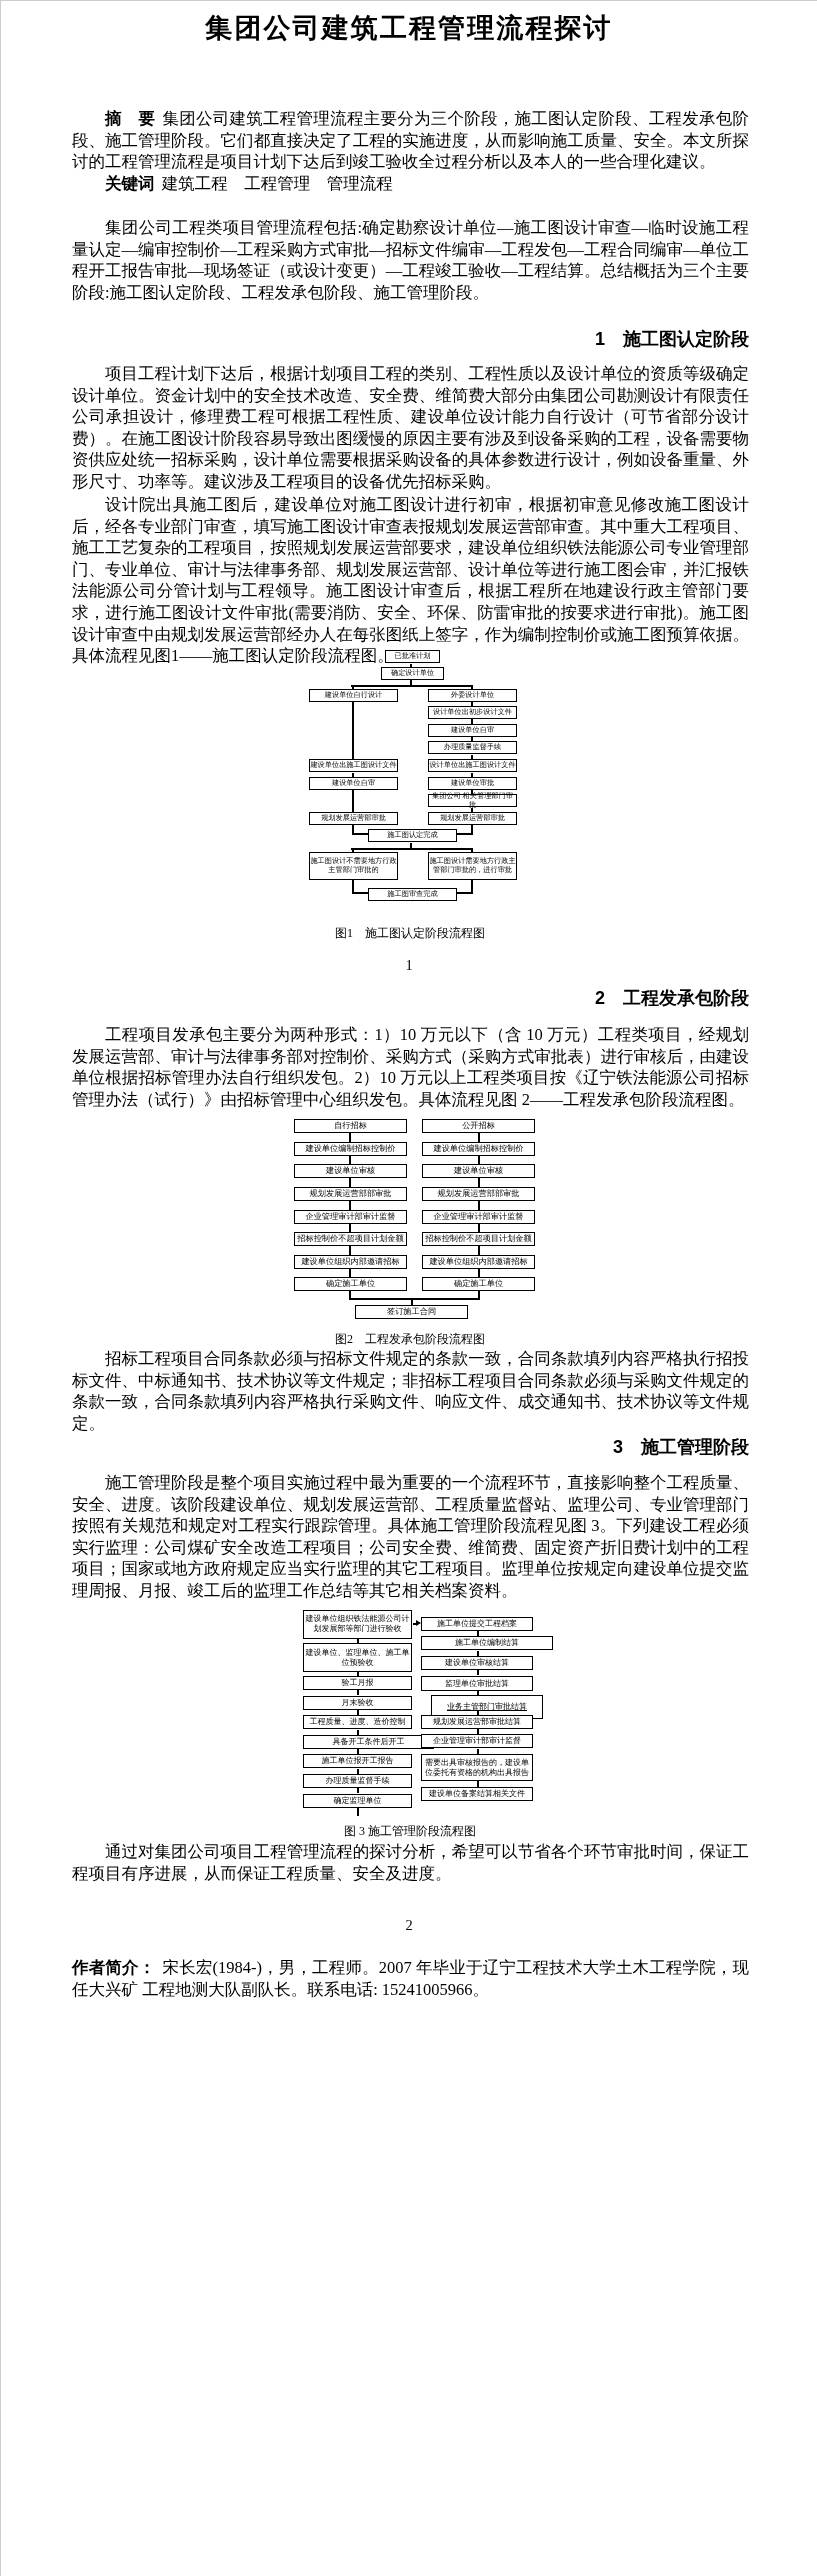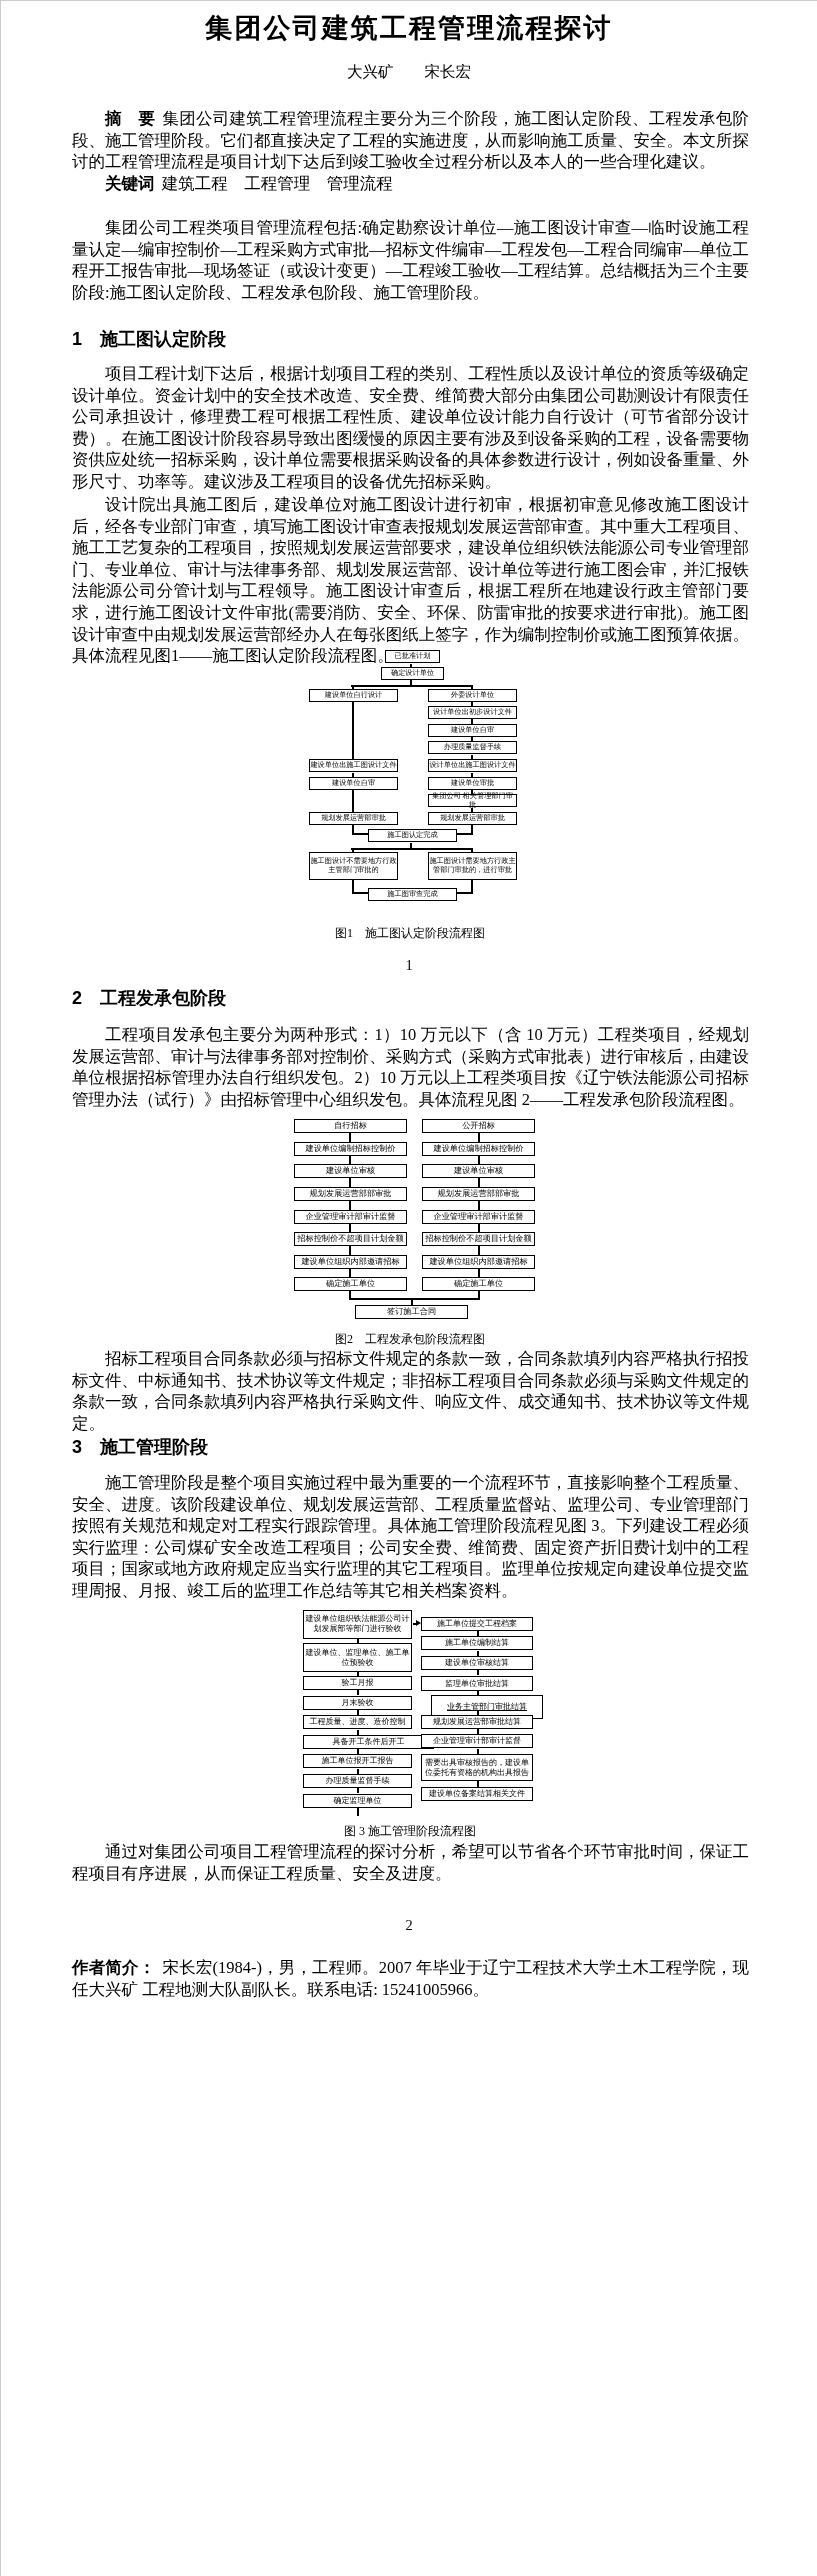--- a/index.html
+++ b/index.html
@@ -33,20 +33,21 @@
   .indent{text-indent:33px;}
   .blabel{
     font-family:"Liberation Sans", sans-serif;
     font-weight:bold;
     margin-right:7.2px;
   }
   .heading{
     left:71px;width:677px;
     font-size:18px;font-weight:bold;
     font-family:"Liberation Sans", sans-serif;
+    text-align:right;
   }
   .pagenum{
     left:0;width:100%;text-align:center;
     font-size:14.4px;
   }
   .figcap{
     left:0;width:100%;text-align:center;
     font-size:12px;
   }
   .fig{left:0;width:818px;}
@@ -71,21 +72,20 @@
     border-top:3.1px solid transparent;
     border-bottom:3.1px solid transparent;
   }
 </style>
 </head>
 <body>
 
 <div id="page">
 
   <div class="abs doc-title">集团公司建筑工程管理流程探讨</div>
-  <div class="abs authors">大兴矿　　宋长宏</div>
 
   <p class="abs txt indent" style="top:107px;margin:0;"><span class="blabel">摘　要</span><span>集团公司建筑工程管理流程主要分为三个阶段，施工图认定阶段、工程发承包阶段、施工管理阶段。它们都直接决定了工程的实施进度，从而影响施工质量、安全。本文所探讨的工程管理流程是项目计划下达后到竣工验收全过程分析以及本人的一些合理化建议。</span></p>
 
   <p class="abs txt indent" style="top:172px;margin:0;"><span class="blabel">关键词</span><span>建筑工程　工程管理　管理流程</span></p>
 
   <p class="abs txt indent" style="top:216px;margin:0;">集团公司工程类项目管理流程包括:确定勘察设计单位—施工图设计审查—临时设施工程量认定—编审控制价—工程采购方式审批—招标文件编审—工程发包—工程合同编审—单位工程开工报告审批—现场签证（或设计变更）—工程竣工验收—工程结算。总结概括为三个主要阶段:施工图认定阶段、工程发承包阶段、施工管理阶段。</p>
 
   <div class="abs heading" style="top:326px;">1　施工图认定阶段</div>
   <p class="abs txt indent" style="top:362px;margin:0;">项目工程计划下达后，根据计划项目工程的类别、工程性质以及设计单位的资质等级确定设计单位。资金计划中的安全技术改造、安全费、维简费大部分由集团公司勘测设计有限责任公司承担设计，修理费工程可根据工程性质、建设单位设计能力自行设计（可节省部分设计费）。在施工图设计阶段容易导致出图缓慢的原因主要有涉及到设备采购的工程，设备需要物资供应处统一招标采购，设计单位需要根据采购设备的具体参数进行设计，例如设备重量、外形尺寸、功率等。建议涉及工程项目的设备优先招标采购。</p>
   <p class="abs txt indent" style="top:493px;margin:0;">设计院出具施工图后，建设单位对施工图设计进行初审，根据初审意见修改施工图设计后，经各专业部门审查，填写施工图设计审查表报规划发展运营部审查。其中重大工程项目、施工工艺复杂的工程项目，按照规划发展运营部要求，建设单位组织铁法能源公司专业管理部门、专业单位、审计与法律事务部、规划发展运营部、设计单位等进行施工图会审，并汇报铁法能源公司分管计划与工程领导。施工图设计审查后，根据工程所在地建设行政主管部门要求，进行施工图设计文件审批(需要消防、安全、环保、防雷审批的按要求进行审批)。施工图设计审查中由规划发展运营部经办人在每张图纸上签字，作为编制控制价或施工图预算依据。具体流程见图1——施工图认定阶段流程图。</p>
@@ -196,21 +196,21 @@
     <div class="b" style="left:302px;top:2.6px;width:109px;height:29px;">建设单位组织铁法能源公司计划发展部等部门进行验收</div>
     <div class="b" style="left:302px;top:36px;width:109px;height:29px;">建设单位、监理单位、施工单位预验收</div>
     <div class="b" style="left:302px;top:69px;width:109px;height:14.4px;">验工月报</div>
     <div class="b" style="left:302px;top:89px;width:109px;height:14.4px;">月末验收</div>
     <div class="b" style="left:302px;top:108px;width:109px;height:14.4px;">工程质量、进度、造价控制</div>
     <div class="b" style="left:302px;top:128px;width:131px;height:14.4px;">具备开工条件后开工</div>
     <div class="b" style="left:302px;top:147px;width:109px;height:14.4px;">施工单位报开工报告</div>
     <div class="b" style="left:302px;top:167px;width:109px;height:14.4px;">办理质量监督手续</div>
     <div class="b" style="left:302px;top:187px;width:109px;height:14.4px;">确定监理单位</div>
     <div class="b" style="left:420px;top:9.8px;width:112px;height:14.4px;">施工单位提交工程档案</div>
-    <div class="b" style="left:420px;top:29px;width:112px;height:14.4px;">施工单位编制结算</div>
+    <div class="b" style="left:420px;top:29px;width:132px;height:14.4px;">施工单位编制结算</div>
     <div class="b" style="left:420px;top:49px;width:112px;height:14.4px;">建设单位审核结算</div>
     <div class="b" style="left:420px;top:69px;width:112px;height:15px;">监理单位审批结算</div>
     <div class="b" style="left:430px;top:88px;width:112px;height:24px;text-decoration:underline;">业务主管部门审批结算</div>
     <div class="b" style="left:420px;top:108px;width:112px;height:14.4px;">规划发展运营部审批结算</div>
     <div class="b" style="left:420px;top:127px;width:112px;height:14.4px;">企业管理审计部审计监督</div>
     <div class="b" style="left:420px;top:147px;width:112px;height:27px;">需要出具审核报告的，建设单位委托有资格的机构出具报告</div>
     <div class="b" style="left:420px;top:180px;width:112px;height:14.4px;">建设单位备案结算相关文件</div>
 
     <div class="v" style="left:356px;top:31px;height:4.6px;"></div>
     <div class="v" style="left:356px;top:65px;height:4.1px;"></div>

